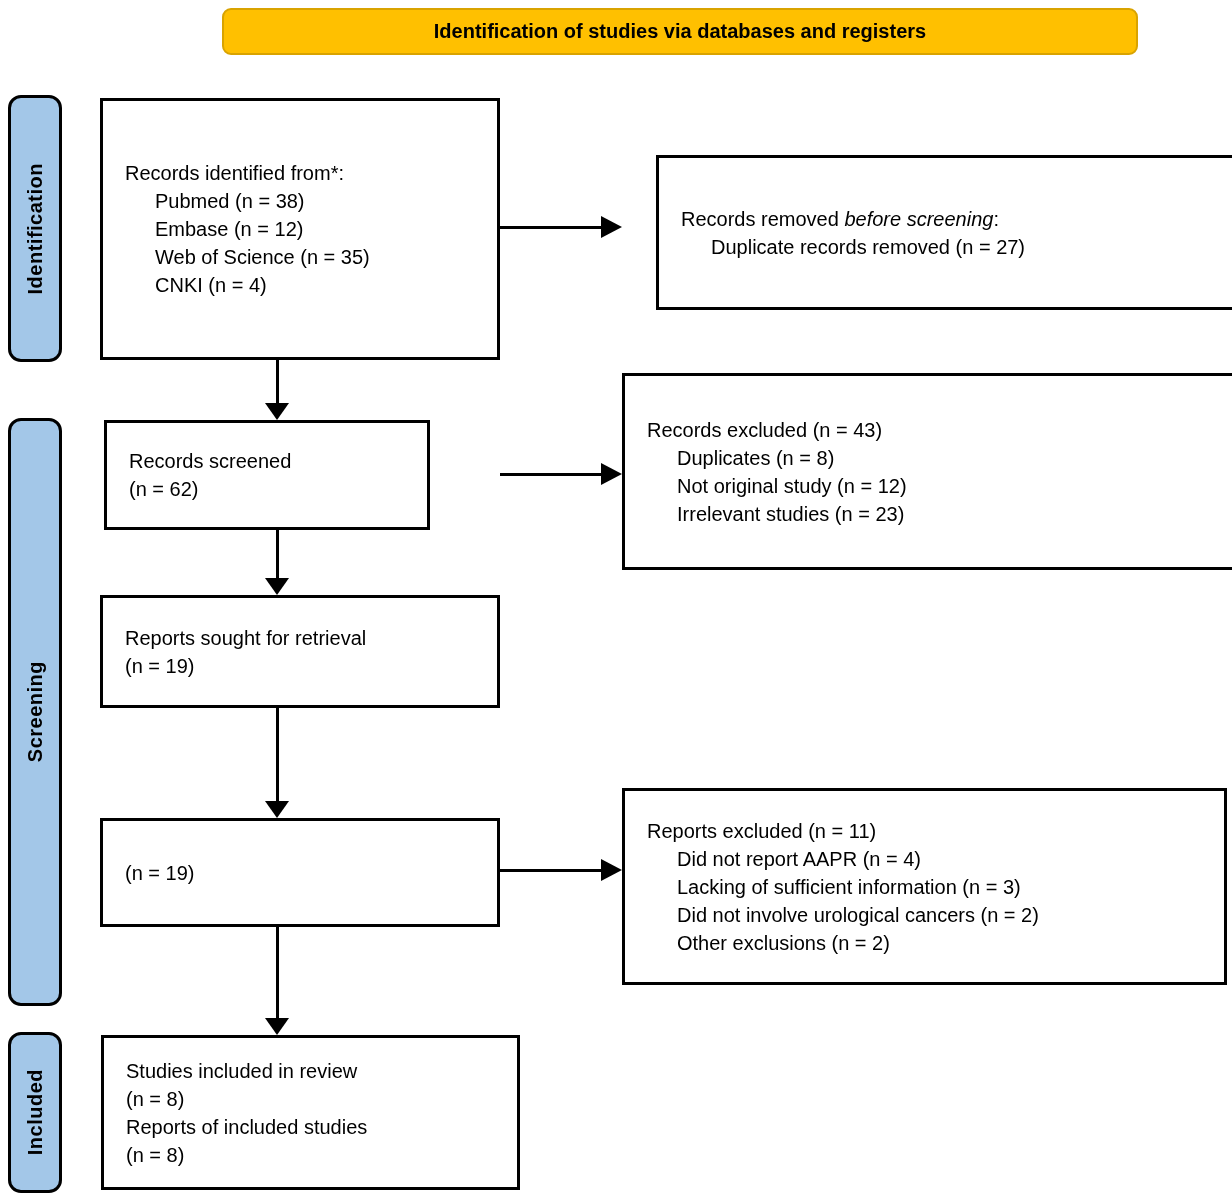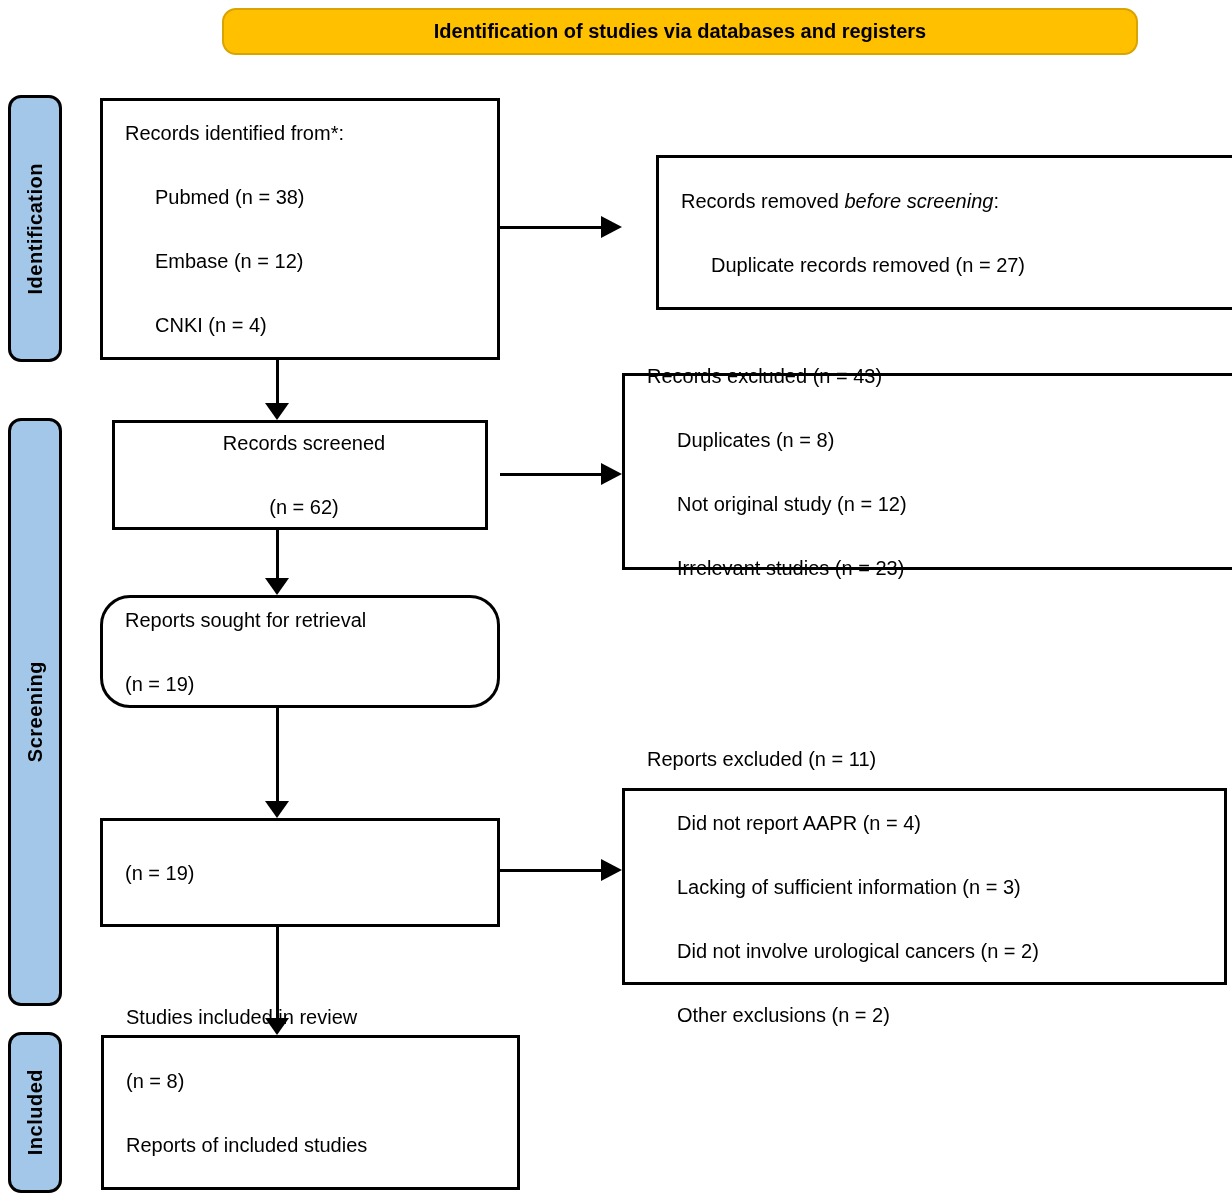--- a/index.html
+++ b/index.html
@@ -3,21 +3,21 @@
 <meta charset="utf-8">
 <style>
   html,body{margin:0;padding:0;background:#ffffff;}
   body{font-family:"Liberation Sans", sans-serif; color:#000;}
   .canvas{position:relative;width:1232px;height:1199px;background:#fff;overflow:hidden;}
 
   
   .banner{
     position:absolute;left:222px;top:8px;width:916px;height:47px;
     background:var(--banner-bg);border:2px solid var(--banner-border);
-    border-radius:14px;display:flex;align-items:center;justify-content:center;
+    border-radius:9px;display:flex;align-items:center;justify-content:center;
     font-size:20px;font-weight:bold;box-sizing:border-box;
   }
 
   
   .stage{
     position:absolute;left:8px;width:54px;background:var(--stage-bg);
     border:3px solid #000;border-radius:13px;box-sizing:border-box;
     display:flex;align-items:center;justify-content:center;
   }
   .stage span{
@@ -25,28 +25,28 @@
     font-weight:bold;font-size:20px;letter-spacing:0.5px;white-space:nowrap;
   }
   .stage-identification{top:95px;height:267px;}
   .stage-screening{top:418px;height:588px;}
   .stage-included{top:1032px;height:161px;}
 
   
   .fbox{
     position:absolute;background:#fff;border:3px solid #000;box-sizing:border-box;
     display:flex;flex-direction:column;justify-content:center;
-    font-size:20px;line-height:28px;padding:10px 14px 10px 22px;gap:36px;
+    font-size:20px;line-height:28px;padding:10px 14px 10px 22px;
   }
   .fbox .indent{padding-left:30px;}
   .box-identified{left:100px;top:98px;width:400px;height:262px;}
   .box-removed{left:656px;top:155px;width:605px;height:155px;}
-  .box-screened{left:112px;top:420px;width:376px;height:110px;align-items:center;}
+  .box-screened{left:104px;top:420px;width:326px;height:110px;}
   .box-excluded-records{left:622px;top:373px;width:637px;height:197px;}
-  .box-sought{left:100px;top:595px;width:400px;height:113px;border-radius:30px;}
+  .box-sought{left:100px;top:595px;width:400px;height:113px;}
   .box-assessed{left:100px;top:818px;width:400px;height:109px;}
   .box-excluded-reports{left:622px;top:788px;width:605px;height:197px;}
   .box-included{left:93px;top:1035px;width:419px;height:155px;margin-left:8px;}
   .italic{font-style:italic;}
 
   
   .varrow{position:absolute;width:24px;}
   .varrow .line{position:absolute;left:10.5px;top:0;width:3px;background:#000;}
   .varrow .head{position:absolute;left:0;bottom:0;width:0;height:0;
     border-left:12px solid transparent;border-right:12px solid transparent;border-top:17px solid #000;}
@@ -79,20 +79,21 @@
     <span>Screening</span>
   </div>
   <div class="stage stage-included">
     <span>Included</span>
   </div>
 
   <div class="fbox box-identified">
     <div>Records identified from*:</div>
     <div class="indent">Pubmed (n = 38)</div>
     <div class="indent">Embase (n = 12)</div>
+    <div class="indent">Web of Science (n = 35)</div>
     <div class="indent">CNKI (n = 4)</div>
   </div>
 
   <div class="fbox box-removed">
     <div>
       <span>Records removed </span><span class="italic">before screening</span><span>:</span>
     </div>
     <div class="indent">Duplicate records removed (n = 27)</div>
   </div>
 

